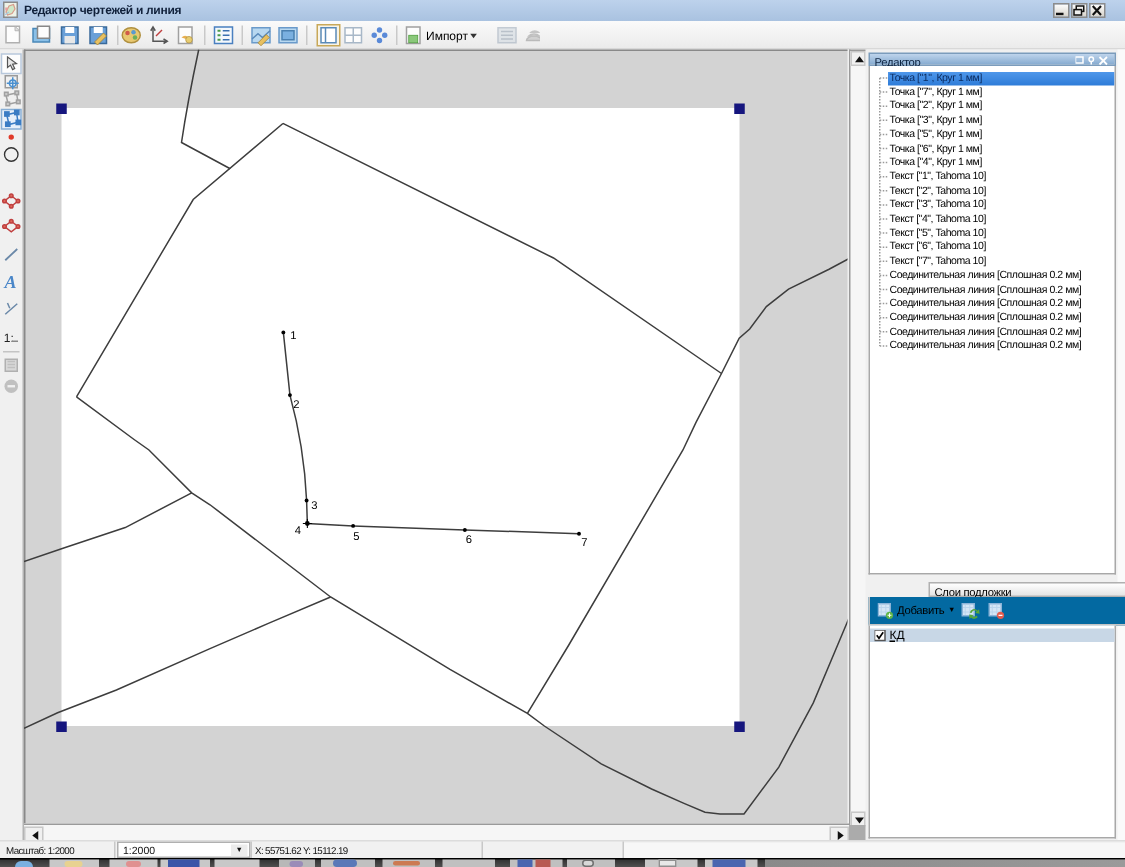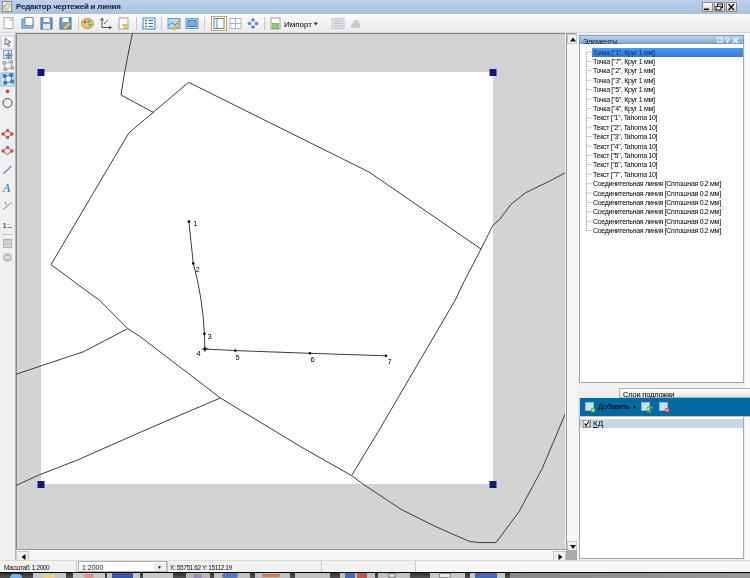--- a/index.html
+++ b/index.html
@@ -242,21 +242,21 @@
   <div class="sbtn" style="position:absolute;left:537px;top:1px;width:13px;height:10px;">
       <svg width="9" height="8" style="position:absolute;left:2px;top:1px;">
         <path d="M6.5,4 l-4,-3 v6 z" fill="#111"></path>
       </svg>
     </div>
 </div>
 <div class="abs" style="left:566px;top:550px;width:11px;height:10px;background:#ababab;"></div>
 <div id="rightcol" class="abs"></div>
 <div class="abs" style="left:745px;top:33px;width:5px;height:527px;background:#fafafa;"></div>
 <div id="elem-head" class="abs">
-    <span class="phead" style="position:absolute;left:3px;top:1px;">Элементы</span>
+    <span class="phead" style="position:absolute;left:3px;top:1px;">Редактор</span>
   <svg style="position:absolute;right:4px;top:1px;" width="22" height="7">
     <rect x="0" y="1" width="5" height="4" fill="none" stroke="#ffffff" stroke-width="1"></rect>
     <g stroke="#ffffff" stroke-width="1" fill="none">
         <circle cx="10.5" cy="2.5" r="1.5"></circle>
         <line x1="10.5" y1="4" x2="10.5" y2="6"></line>
       </g>
     <g stroke="#ffffff" stroke-width="1.2">
         <line x1="16" y1="1" x2="21" y2="6"></line>
         <line x1="21" y1="1" x2="16" y2="6"></line>
       </g>

